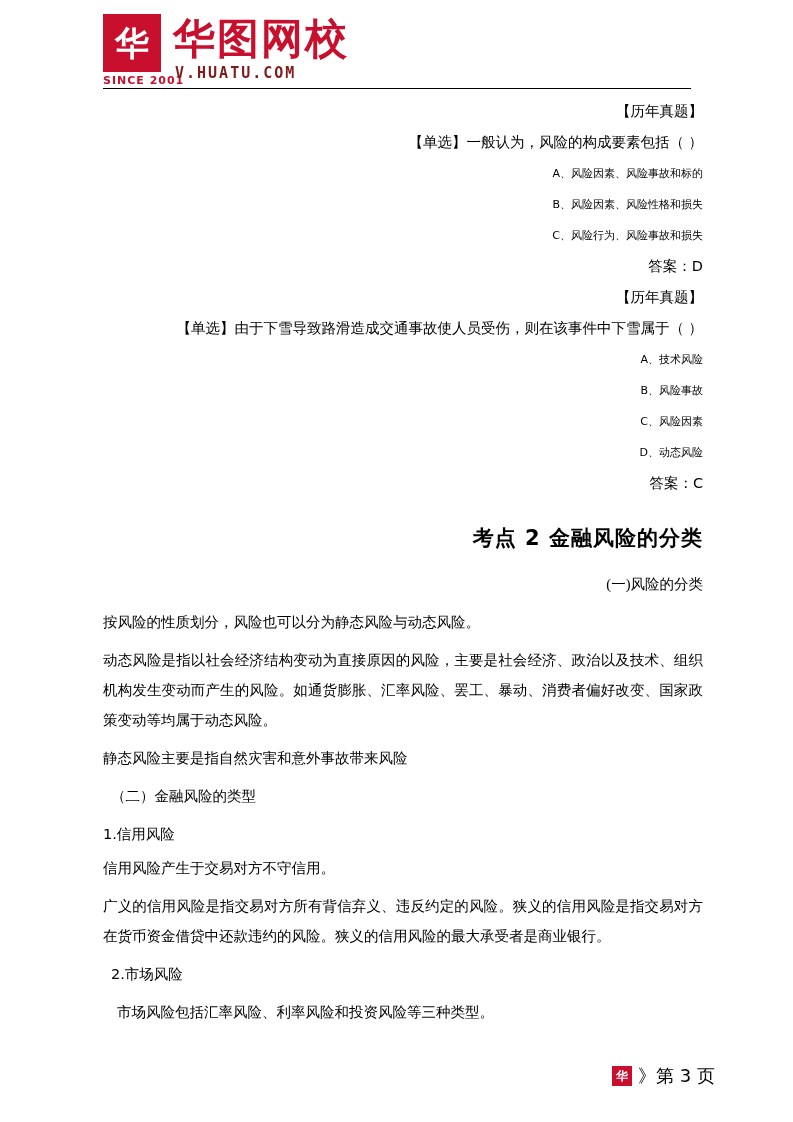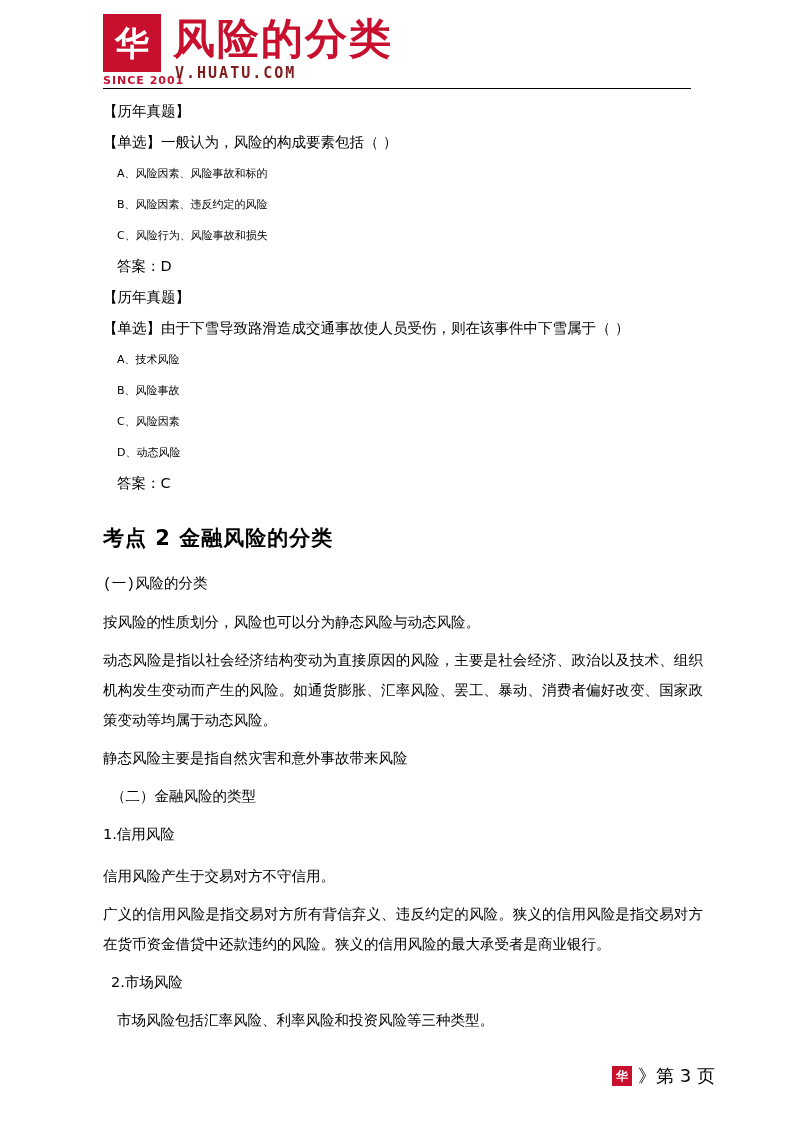--- a/index.html
+++ b/index.html
@@ -92,20 +92,21 @@
     position: absolute;
     left: 103px;
     top: 96px;
     width: 600px;
   }
   p {
     margin: 0 0 0 0;
     font-size: 14.5px;
     line-height: 31px;
     font-family: "DejaVu Sans", "Liberation Sans", sans-serif;
+    text-align: right;
   }
   .q-tag {
     font-size: 14.5px;
     line-height: 31px;
   }
   .opt {
     padding-left: 14px;
     font-size: 11px;
     line-height: 31px;
   }
@@ -119,37 +120,37 @@
     font-family: "DejaVu Sans", "Liberation Sans", sans-serif;
     font-weight: bold;
     font-size: 21px;
     line-height: 34px;
     letter-spacing: 1px;
   }
   .sub-head {
     margin-top: 14px;
     font-size: 14.5px;
     line-height: 30px;
-    font-family: Liberation Mono, monospace;
+    font-family: Liberation Serif, serif;
   }
   .para {
     margin-top: 8px;
     font-size: 14.5px;
     line-height: 30px;
     text-align: justify;
     font-family: "DejaVu Sans", "Liberation Sans", sans-serif;
   }
   .para.ind1 {
     padding-left: 14px;
   }
   .para.ind2 {
     padding-left: 8px;
   }
   .tight {
-    margin-top: 12px;
+    margin-top: 4px;
   }
 
   
   .footer {
     position: absolute;
     right: 78px;
     bottom: 34px;
     display: flex;
     align-items: center;
     gap: 6px;
@@ -172,33 +173,33 @@
   }
 </style>
 </head>
 <body>
 
 <div class="page">
 
   <div class="header">
     <div class="logo-wrap">
       <div class="logo-mark">华</div>
-      <div class="logo-text">风险的分类</div>
+      <div class="logo-text">华图网校</div>
     </div>
     <div class="logo-since">SINCE 2001</div>
     <div class="logo-url">V.HUATU.COM</div>
     <div class="header-rule"></div>
   </div>
 
   <div class="content">
 
     <p class="q-tag">【历年真题】</p>
     <p class="q-stem">【单选】一般认为，风险的构成要素包括（    ）</p>
     <p class="opt">A、风险因素、风险事故和标的</p>
-    <p class="opt">B、风险因素、违反约定的风险</p>
+    <p class="opt">B、风险因素、风险性格和损失</p>
     <p class="opt">C、风险行为、风险事故和损失</p>
     <p class="ans">答案：D</p>
 
     <p class="q-tag">【历年真题】</p>
     <p class="q-stem">【单选】由于下雪导致路滑造成交通事故使人员受伤，则在该事件中下雪属于（    ）</p>
     <p class="opt">A、技术风险</p>
     <p class="opt">B、风险事故</p>
     <p class="opt">C、风险因素</p>
     <p class="opt">D、动态风险</p>
     <p class="ans">答案：C</p>

